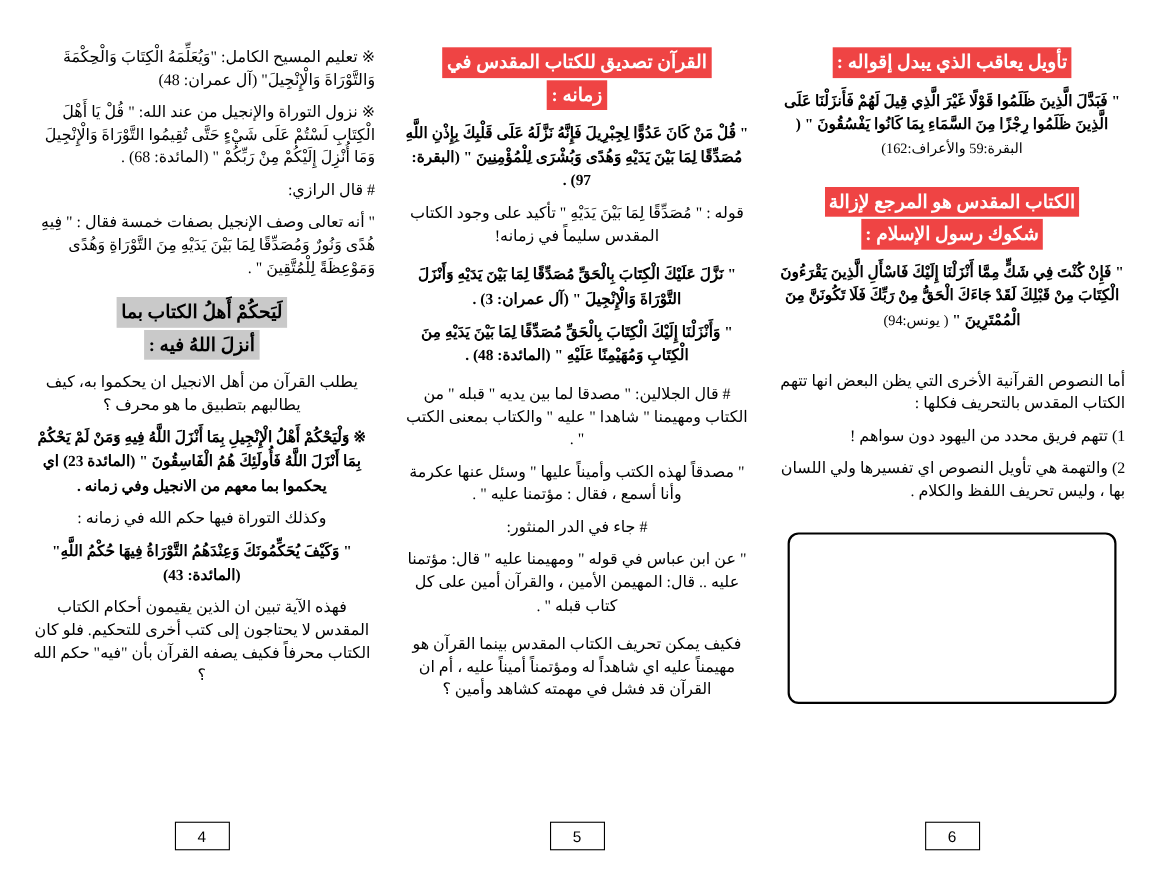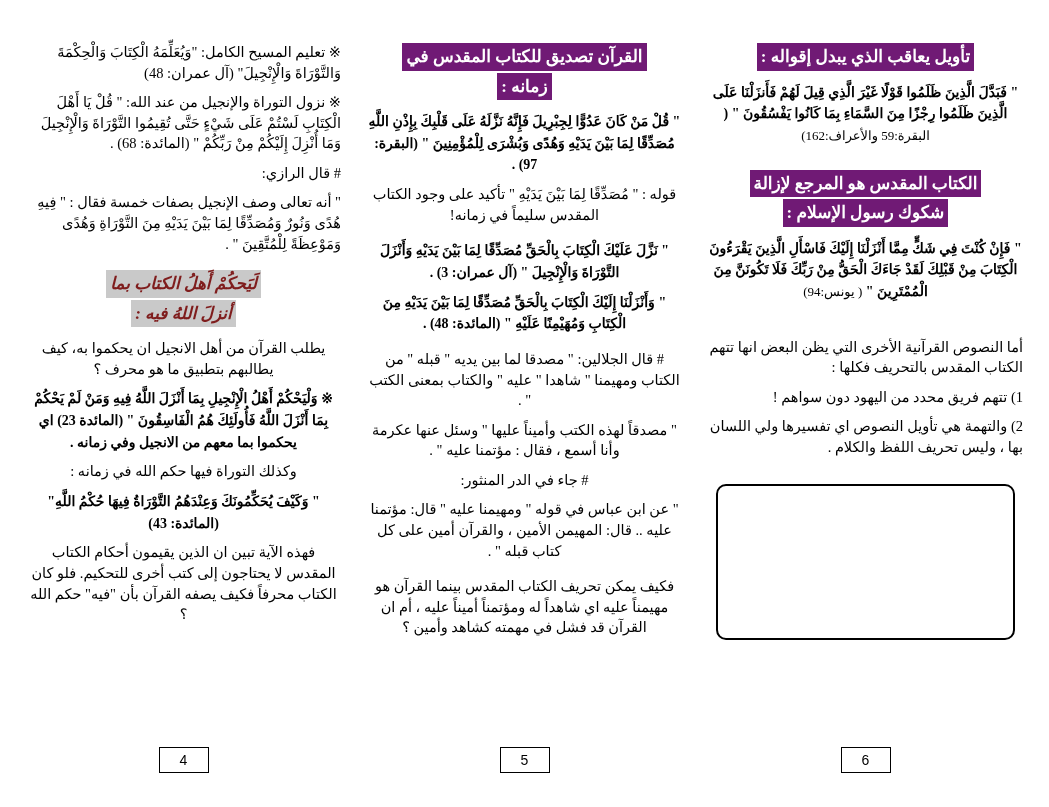--- a/index.html
+++ b/index.html
@@ -58,33 +58,32 @@
   .heading {
     font-size: 17px;
     font-weight: bold;
     letter-spacing: 0px;
     line-height: 1.5;
     margin: 0 0 10px 0;
     text-align: center;
     direction: rtl;
   }
   .heading .hl {
-    background: #701a75;
+    background: #ef4444;
     color: #ffffff;
     padding: 1px 4px;
     display: inline-block;
     margin: 1px 0;
   }
   .heading .hl-grey {
     background: #c9c9c9;
-    color: #7f1d1d;
+    color: #000000;
     padding: 1px 4px;
     display: inline-block;
     margin: 1px 0;
-    font-style: italic;
   }
   .heading-line { display: block; }
   
   .framed-box {
     border: 2px solid #000000;
     border-radius: 10px;
     height: 152px;
     margin: 26px 8px 0 8px;
   }
   

